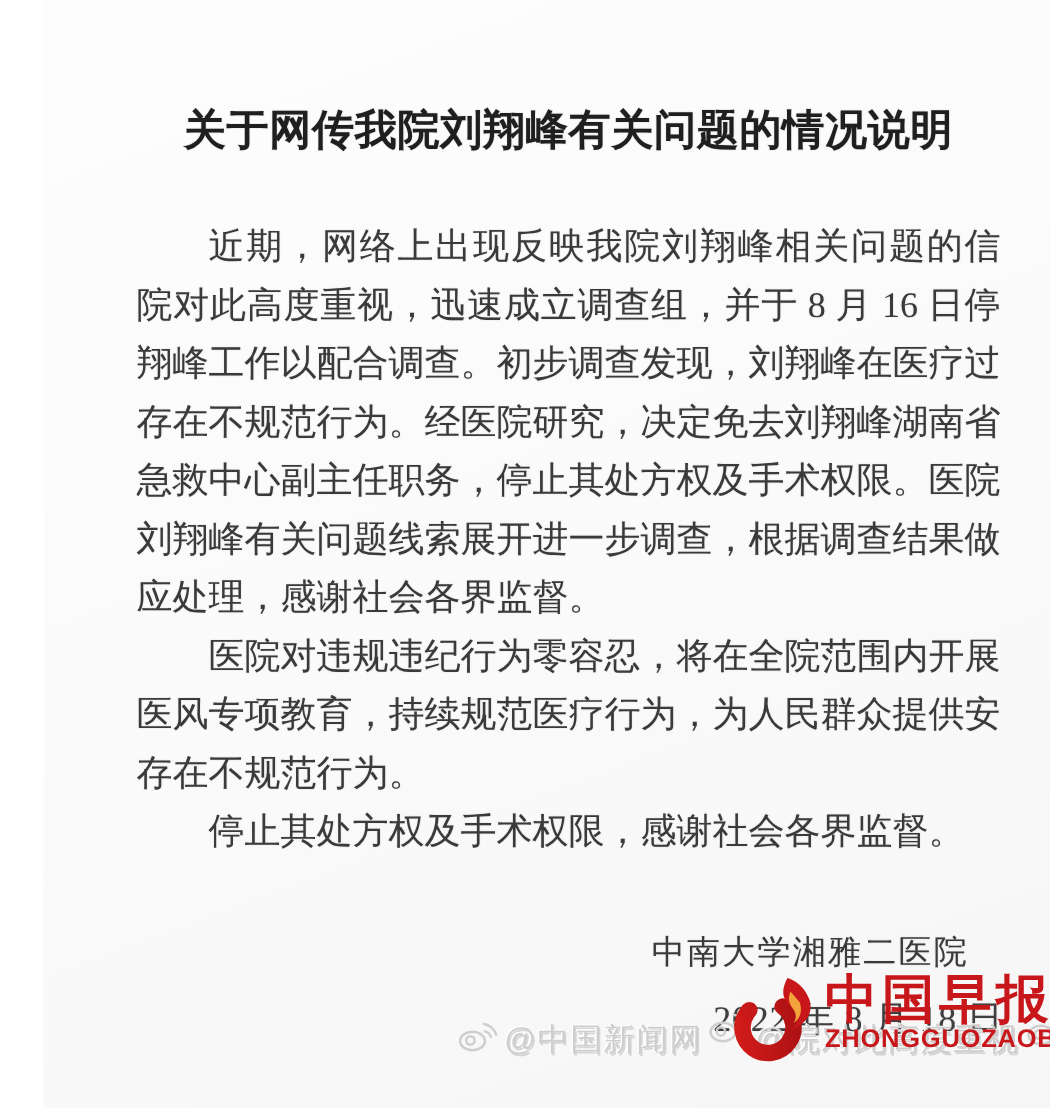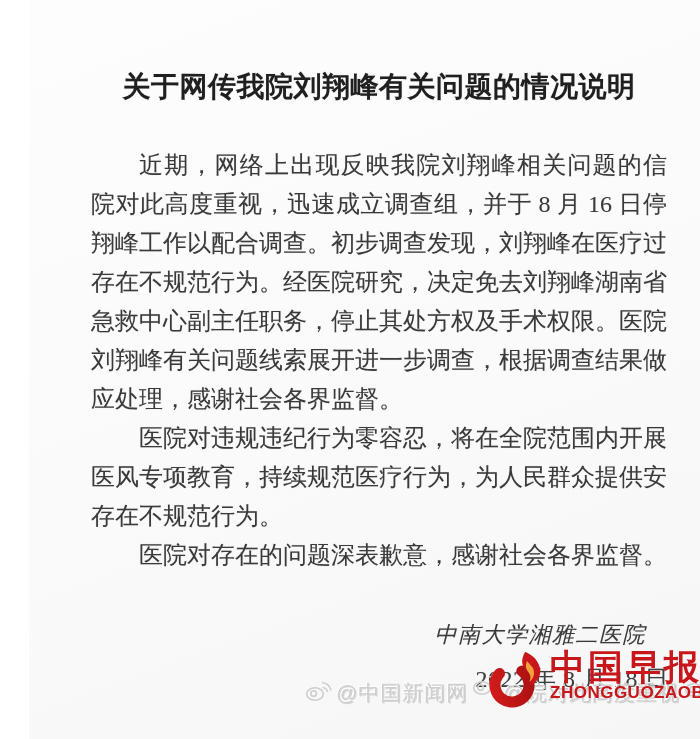--- a/index.html
+++ b/index.html
@@ -30,21 +30,20 @@
   .doc-body .line.fill{
     text-align:justify;text-align-last:justify;
     white-space:normal;
     overflow:hidden;
   }
   .doc-body .line.indent{text-indent:48px;}
   .doc-signature{
     position:absolute;top:620px;right:83px;
     font-size:22px;color:#3a3a3a;letter-spacing:1.5px;
     text-shadow:0 0 1px rgba(40,40,40,.22);
-    font-style:italic;
   }
   .doc-date{
     position:absolute;top:663px;right:60px;
     font-size:24px;color:#3f3f3f;letter-spacing:0.5px;
     text-shadow:0 0 1px rgba(40,40,40,.22);
     z-index:1;
   }
   .press-logo{
     position:absolute;top:650px;left:453px;
     display:flex;align-items:flex-start;
@@ -87,21 +86,21 @@
       <div class="line fill indent">近期，网络上出现反映我院刘翔峰相关问题的信息。医</div>
       <div class="line fill">院对此高度重视，迅速成立调查组，并于 8 月 16 日停止刘</div>
       <div class="line fill">翔峰工作以配合调查。初步调查发现，刘翔峰在医疗过程中</div>
       <div class="line fill">存在不规范行为。经医院研究，决定免去刘翔峰湖南省创伤</div>
       <div class="line fill">急救中心副主任职务，停止其处方权及手术权限。医院将对</div>
       <div class="line fill">刘翔峰有关问题线索展开进一步调查，根据调查结果做出相</div>
       <div class="line">应处理，感谢社会各界监督。</div>
       <div class="line fill indent">医院对违规违纪行为零容忍，将在全院范围内开展医德</div>
       <div class="line fill">医风专项教育，持续规范医疗行为，为人民群众提供安全有</div>
       <div class="line">存在不规范行为。</div>
-      <div class="line indent">医院对存在的问题深表歉意，感谢社会各界监督。</div>
+      <div class="line indent">停止其处方权及手术权限，感谢社会各界监督。</div>
     </div>
 
   <div class="doc-signature">中南大学湘雅二医院</div>
 
   <div class="doc-date">2022 年 8 月 18 日</div>
 
   <div class="press-logo">
     <svg class="logo-swirl" viewBox="0 0 70 56">
       <defs>
         <linearGradient id="rg" x1="0" y1="0" x2="1" y2="1">

